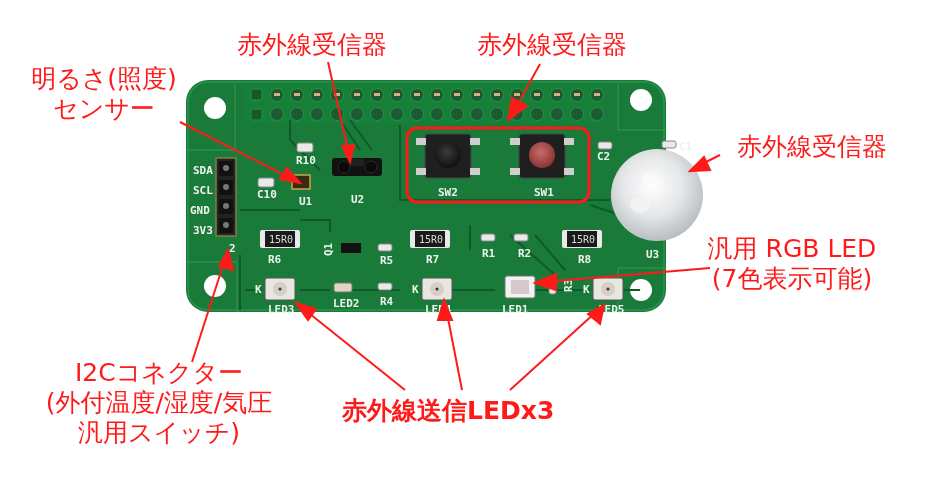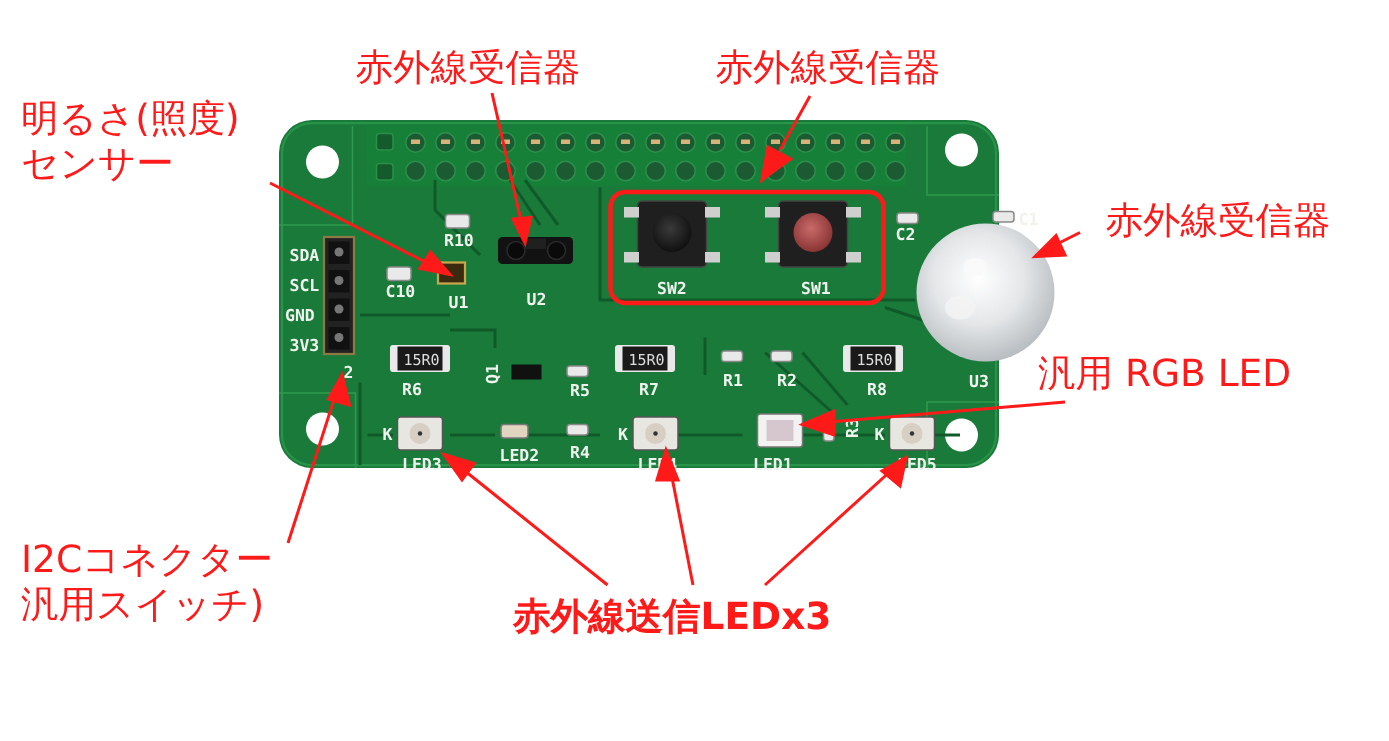--- a/index.html
+++ b/index.html
@@ -1,19 +1,19 @@
 <!DOCTYPE html>
 <html><head>
 <meta charset="utf-8">
 <style>
   html,body{margin:0;padding:0;background:#ffffff;}
   body{width:926px;height:494px;position:relative;overflow:hidden;font-family:"DejaVu Sans",sans-serif;}
   .stage{position:absolute;left:0;top:0;width:926px;height:494px;}
   .lbl{position:absolute;color:#ff1a1a;font-family:"DejaVu Sans",sans-serif;font-size:25px;line-height:30px;white-space:nowrap;letter-spacing:0px;}
-  .lbl.c{}
+  .lbl.c{text-align:center;}
   .silk{font-family:"DejaVu Sans Mono",monospace;fill:#eef3ee;font-size:11px;font-weight:bold;}
 </style>
 </head>
 <body>
 
 <div class="stage">
 
 <svg width="926" height="494" viewBox="0 0 926 494" style="position:absolute;left:0;top:0">
   <defs>
     <radialGradient id="dome" cx="45%" cy="40%" r="60%">
@@ -297,22 +297,24 @@
 </div>
 
 <div class="lbl" style="left:237px;top:30px;">赤外線受信器</div>
 
 <div class="lbl" style="left:477px;top:30px;">赤外線受信器</div>
 
 <div class="lbl" style="left:737px;top:132px;">赤外線受信器</div>
 
 <div class="lbl c" style="left:692px;top:234px;width:200px;">
   <div>汎用 RGB LED</div>
+  <div>(7色表示可能)</div>
 </div>
 
 <div class="lbl c" style="left:14px;top:358px;width:290px;">
   <div>I2Cコネクター</div>
+  <div>(外付温度/湿度/気圧</div>
   <div>汎用スイッチ)</div>
 </div>
 
 <div class="lbl" style="left:342px;top:396px;font-weight:bold;">赤外線送信LEDx3</div>
 
 </div>
 
 </body></html>

